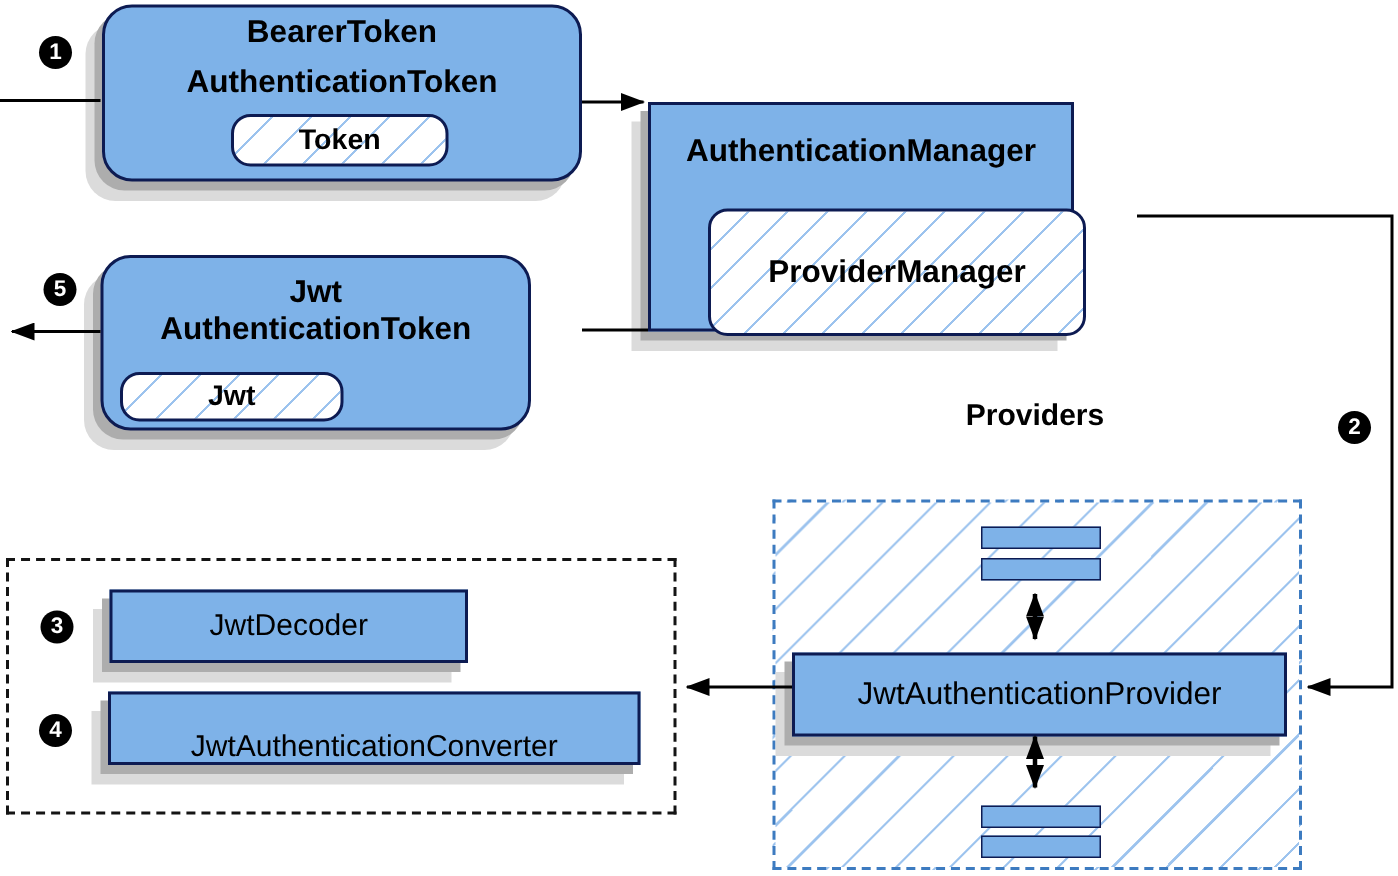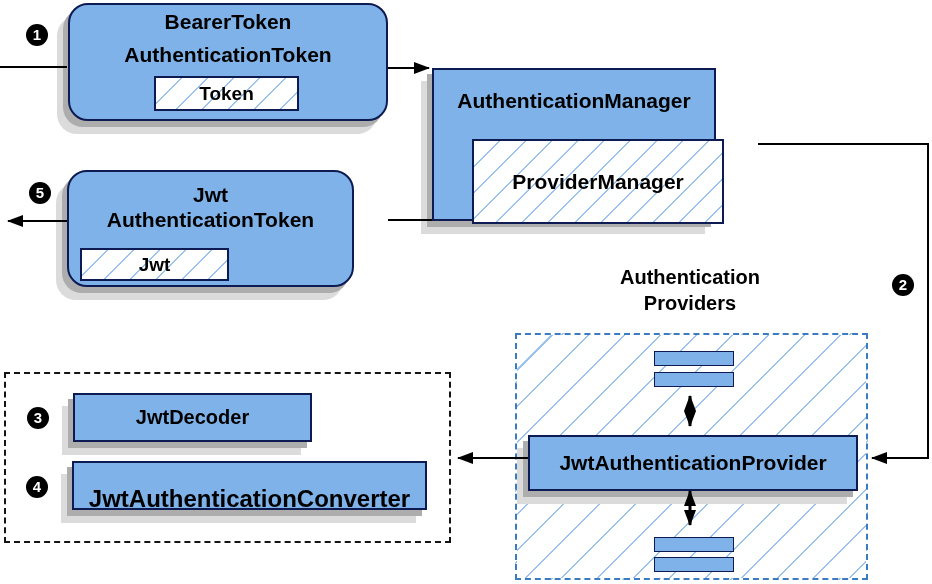--- a/index.html
+++ b/index.html
@@ -24,20 +24,21 @@
   }
   .shadowed{box-shadow:-5px 6px 0 var(--shadow-dark),-11px 13px 0 var(--shadow-light);}
   .rounded{border-radius:20px;}
   .node-title{
     position:absolute;left:0;right:0;text-align:center;
     font-size:21px;line-height:25px;font-weight:bold;
   }
   .hatch{
     background-color:#fff;
     background-image:repeating-linear-gradient(135deg,rgba(0,0,0,0) 0 17px,var(--hatch-line) 17px 18.5px);
+    border-radius:13px;
   }
   .hatch-lg{
     background-color:#fff;
     background-image:repeating-linear-gradient(135deg,rgba(0,0,0,0) 0 24px,var(--hatch-line) 24px 25.5px);
   }
   .field{
     position:absolute;box-sizing:border-box;
     border:2px solid var(--box-border);
     display:flex;align-items:center;justify-content:center;
     font-size:19px;font-weight:bold;
@@ -59,21 +60,21 @@
     position:absolute;width:22px;height:22px;border-radius:50%;
     background:#000;color:#fff;font-weight:bold;font-size:15px;
     display:flex;align-items:center;justify-content:center;line-height:22px;
   }
   .group-label{
     position:absolute;text-align:center;font-weight:bold;
     font-size:20px;line-height:26px;
   }
   .centered-label{
     position:absolute;inset:0;display:flex;align-items:center;justify-content:center;
-    font-weight:bold;font-size:21px;
+    font-weight:normal;font-size:21px;
   }
   svg.wires{position:absolute;left:0;top:0;z-index:10;pointer-events:none;}
 </style>
 </head>
 <body>
 
 <div class="canvas">
 
   <div class="node rounded shadowed" style="left:68px;top:3px;width:320px;height:118px;">
     <div class="node-title" style="top:4px;">BearerToken</div>
@@ -86,21 +87,20 @@
     <div class="node-title" style="top:35px;">AuthenticationToken</div>
     <div class="field hatch" style="left:11px;top:76px;width:149px;height:33px;">Jwt</div>
   </div>
 
   <div class="node shadowed" style="left:432px;top:68px;width:284px;height:153px;">
     <div class="node-title" style="top:18px;">AuthenticationManager</div>
     <div class="field hatch" style="left:38px;top:55px;width:252px;height:85px;font-size:21px;margin-top:14px;">ProviderManager</div>
   </div>
 
   <div class="group-label" style="left:565px;top:264px;width:250px;">
-    <div>Authentication</div>
     <div>Providers</div>
   </div>
 
   <div class="dashed-blue hatch-lg" style="left:515px;top:333px;width:353px;height:247px;">
     <div class="small-rect" style="left:137px;top:16px;width:80px;height:15px;"></div>
     <div class="small-rect" style="left:137px;top:37px;width:80px;height:15px;"></div>
     <div class="small-rect" style="left:137px;top:202px;width:80px;height:15px;"></div>
     <div class="small-rect" style="left:137px;top:222px;width:80px;height:15px;"></div>
   </div>
 
@@ -108,21 +108,21 @@
     <div class="centered-label">JwtAuthenticationProvider</div>
   </div>
 
   <div class="dashed-black" style="left:4px;top:372px;width:447px;height:171px;"></div>
 
   <div class="node shadowed" style="left:73px;top:393px;width:239px;height:49px;">
     <div class="centered-label" style="font-size:20px;">JwtDecoder</div>
   </div>
 
   <div class="node shadowed" style="left:72px;top:461px;width:355px;height:49px;">
-    <div class="centered-label" style="font-size:24px;margin-top:26px;">JwtAuthenticationConverter</div>
+    <div class="centered-label" style="font-size:20px;margin-top:26px;">JwtAuthenticationConverter</div>
   </div>
 
   <div class="badge" style="left:26px;top:24px;">1</div>
   <div class="badge" style="left:892px;top:274px;">2</div>
   <div class="badge" style="left:27px;top:407px;">3</div>
   <div class="badge" style="left:26px;top:476px;">4</div>
   <div class="badge" style="left:29px;top:182px;">5</div>
 
   <svg class="wires" width="932" height="584" viewBox="0 0 932 584">
     <defs>

